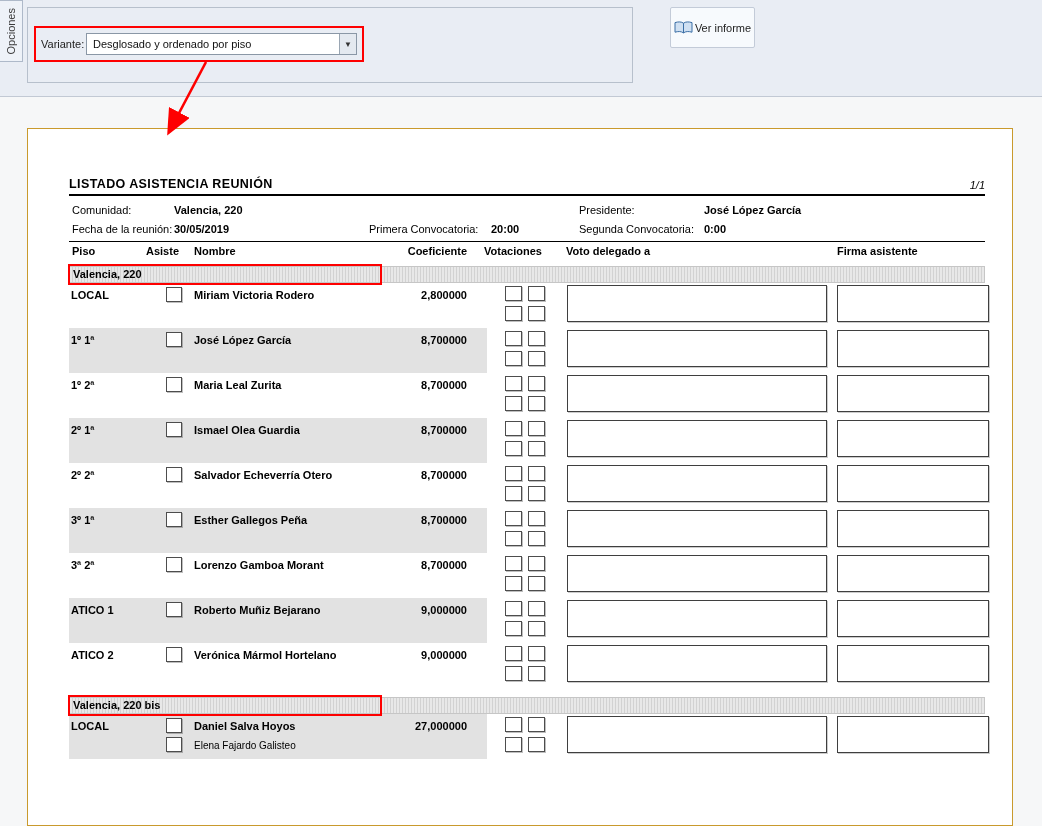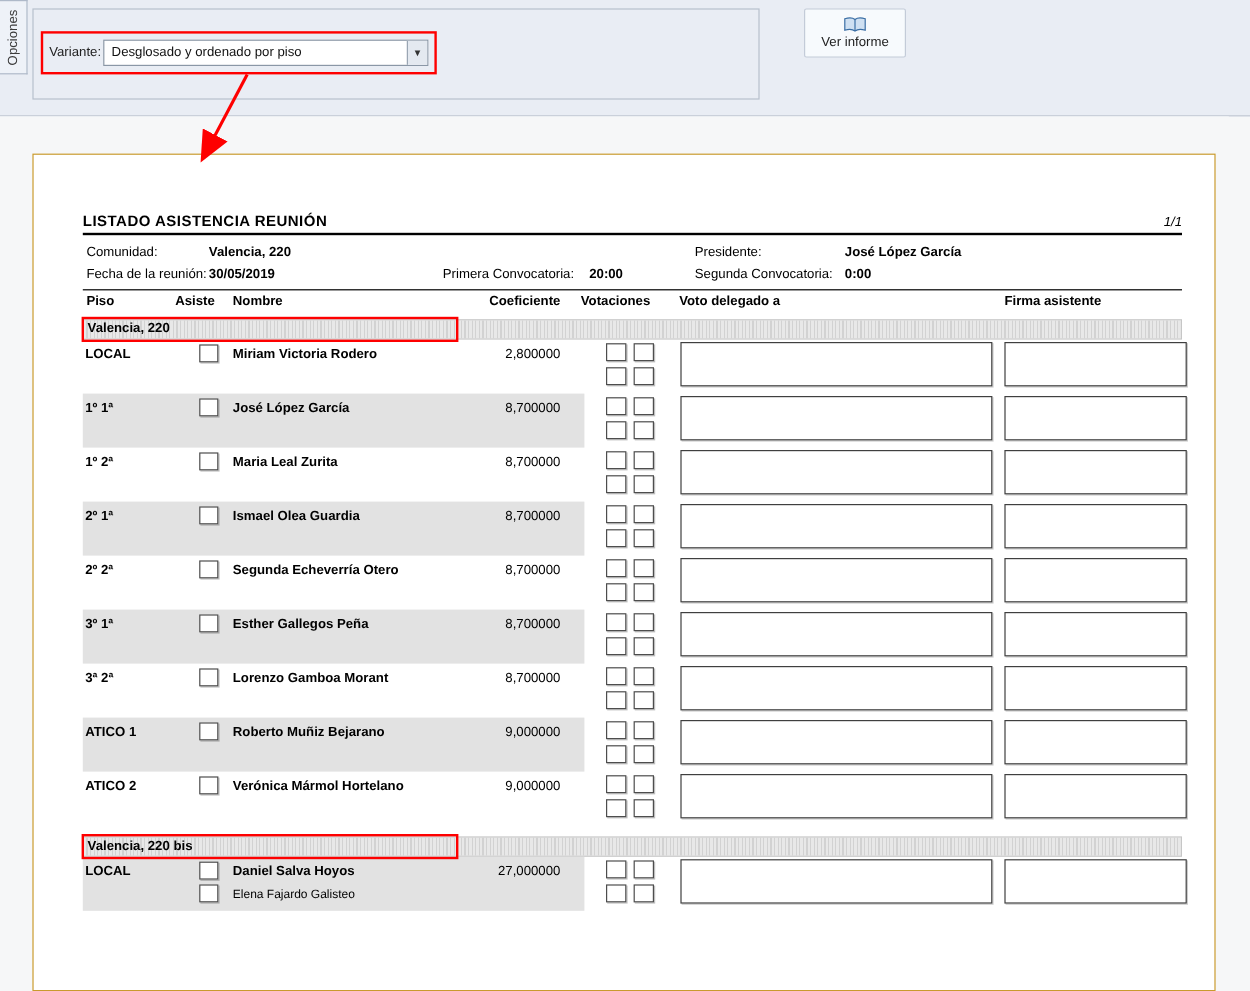--- a/index.html
+++ b/index.html
@@ -21,21 +21,21 @@
               background:#fff; border:1px solid #8a97a6; display:flex; cursor:pointer; }
   .dropdown-value { flex:1; font-size:11px; line-height:20px; padding:0 6px;
                     white-space:nowrap; overflow:hidden; color:#111; }
   .dropdown-arrow-btn { width:17px; border-left:1px solid #9aa6b3; background:#e4e9f0;
                         display:flex; align-items:center; justify-content:center;
                         font-size:8px; color:#333; }
   .red-rect { position:absolute; left:6px; top:18px; width:330px; height:36px;
               border:2px solid var(--annotation_red); pointer-events:none; }
   .ver-informe-btn { position:absolute; left:670px; top:7px; width:85px; height:41px;
                      background:#f7fafd; border:1px solid #c3cbd8; border-radius:2px;
-                     display:flex; flex-direction:column; align-items:center;
+                     display:flex; flex-direction:row; align-items:center;
                      justify-content:center; gap:2px; font-size:11px; color:#222; cursor:pointer; }
   .arrow-overlay { position:absolute; left:0; top:0; pointer-events:none; z-index:6; }
 
   
   .main { position:absolute; left:0; top:97px; width:1024px; height:729px; background:#f6f7f8; }
   .page { position:absolute; left:27px; top:31px; width:986px; height:698px;
           background:#fff; border:1px solid var(--page_border);
           padding:48px 27px 0 41px; }
 
   .title-row { display:flex; justify-content:space-between; align-items:flex-end;
@@ -71,21 +71,21 @@
   .row.shaded::before { content:''; position:absolute; left:0; top:0; width:418px;
                         height:100%; background:var(--row_shade); }
   .piso { position:absolute; left:2px; top:6px; font-size:11px; font-weight:bold; color:#000; }
   .asiste { position:absolute; left:97px; top:4px; width:16px; height:15px;
             border:1px solid #4d4d4d; background:#fff;
             box-shadow:1px 1px 0 rgba(0,0,0,.25); }
   .asiste.second { top:23px; }
   .nombre  { position:absolute; left:125px; top:6px; font-size:11px; font-weight:bold; color:#000; }
   .nombre2 { position:absolute; left:125px; top:26px; font-size:10px; color:#000; }
   .coef { position:absolute; left:290px; top:6px; width:108px; text-align:right;
-          font-size:11px; font-weight:normal; color:#000; }
+          font-size:11px; font-weight:bold; color:#000; }
   .votgrid { position:absolute; left:436px; top:3px; display:grid;
              grid-template-columns:17px 17px; grid-auto-rows:15px; gap:5px 6px; }
   .votbox { border:1px solid #4d4d4d; background:#fff; box-shadow:1px 1px 0 rgba(0,0,0,.25); }
   .votobox { position:absolute; left:498px; top:2px; width:260px; height:37px;
              border:1px solid #3f3f3f; background:#fff; box-shadow:1px 1px 0 rgba(0,0,0,.2); }
   .firmabox { position:absolute; left:768px; top:2px; width:152px; height:37px;
               border:1px solid #3f3f3f; background:#fff; box-shadow:1px 1px 0 rgba(0,0,0,.2); }
 </style>
 </head>
 <body>
@@ -210,21 +210,21 @@
             <div class="votbox"></div>
             <div class="votbox"></div>
             <div class="votbox"></div>
           </div>
           <div class="votobox"></div>
           <div class="firmabox"></div>
         </div>
         <div class="row">
           <div class="piso">2º 2ª</div>
           <div class="asiste"></div>
-          <div class="nombre">Segunda Echeverría Otero</div>
+          <div class="nombre">Salvador Echeverría Otero</div>
           <div class="coef">8,700000</div>
           <div class="votgrid">
             <div class="votbox"></div>
             <div class="votbox"></div>
             <div class="votbox"></div>
             <div class="votbox"></div>
           </div>
           <div class="votobox"></div>
           <div class="firmabox"></div>
         </div>

